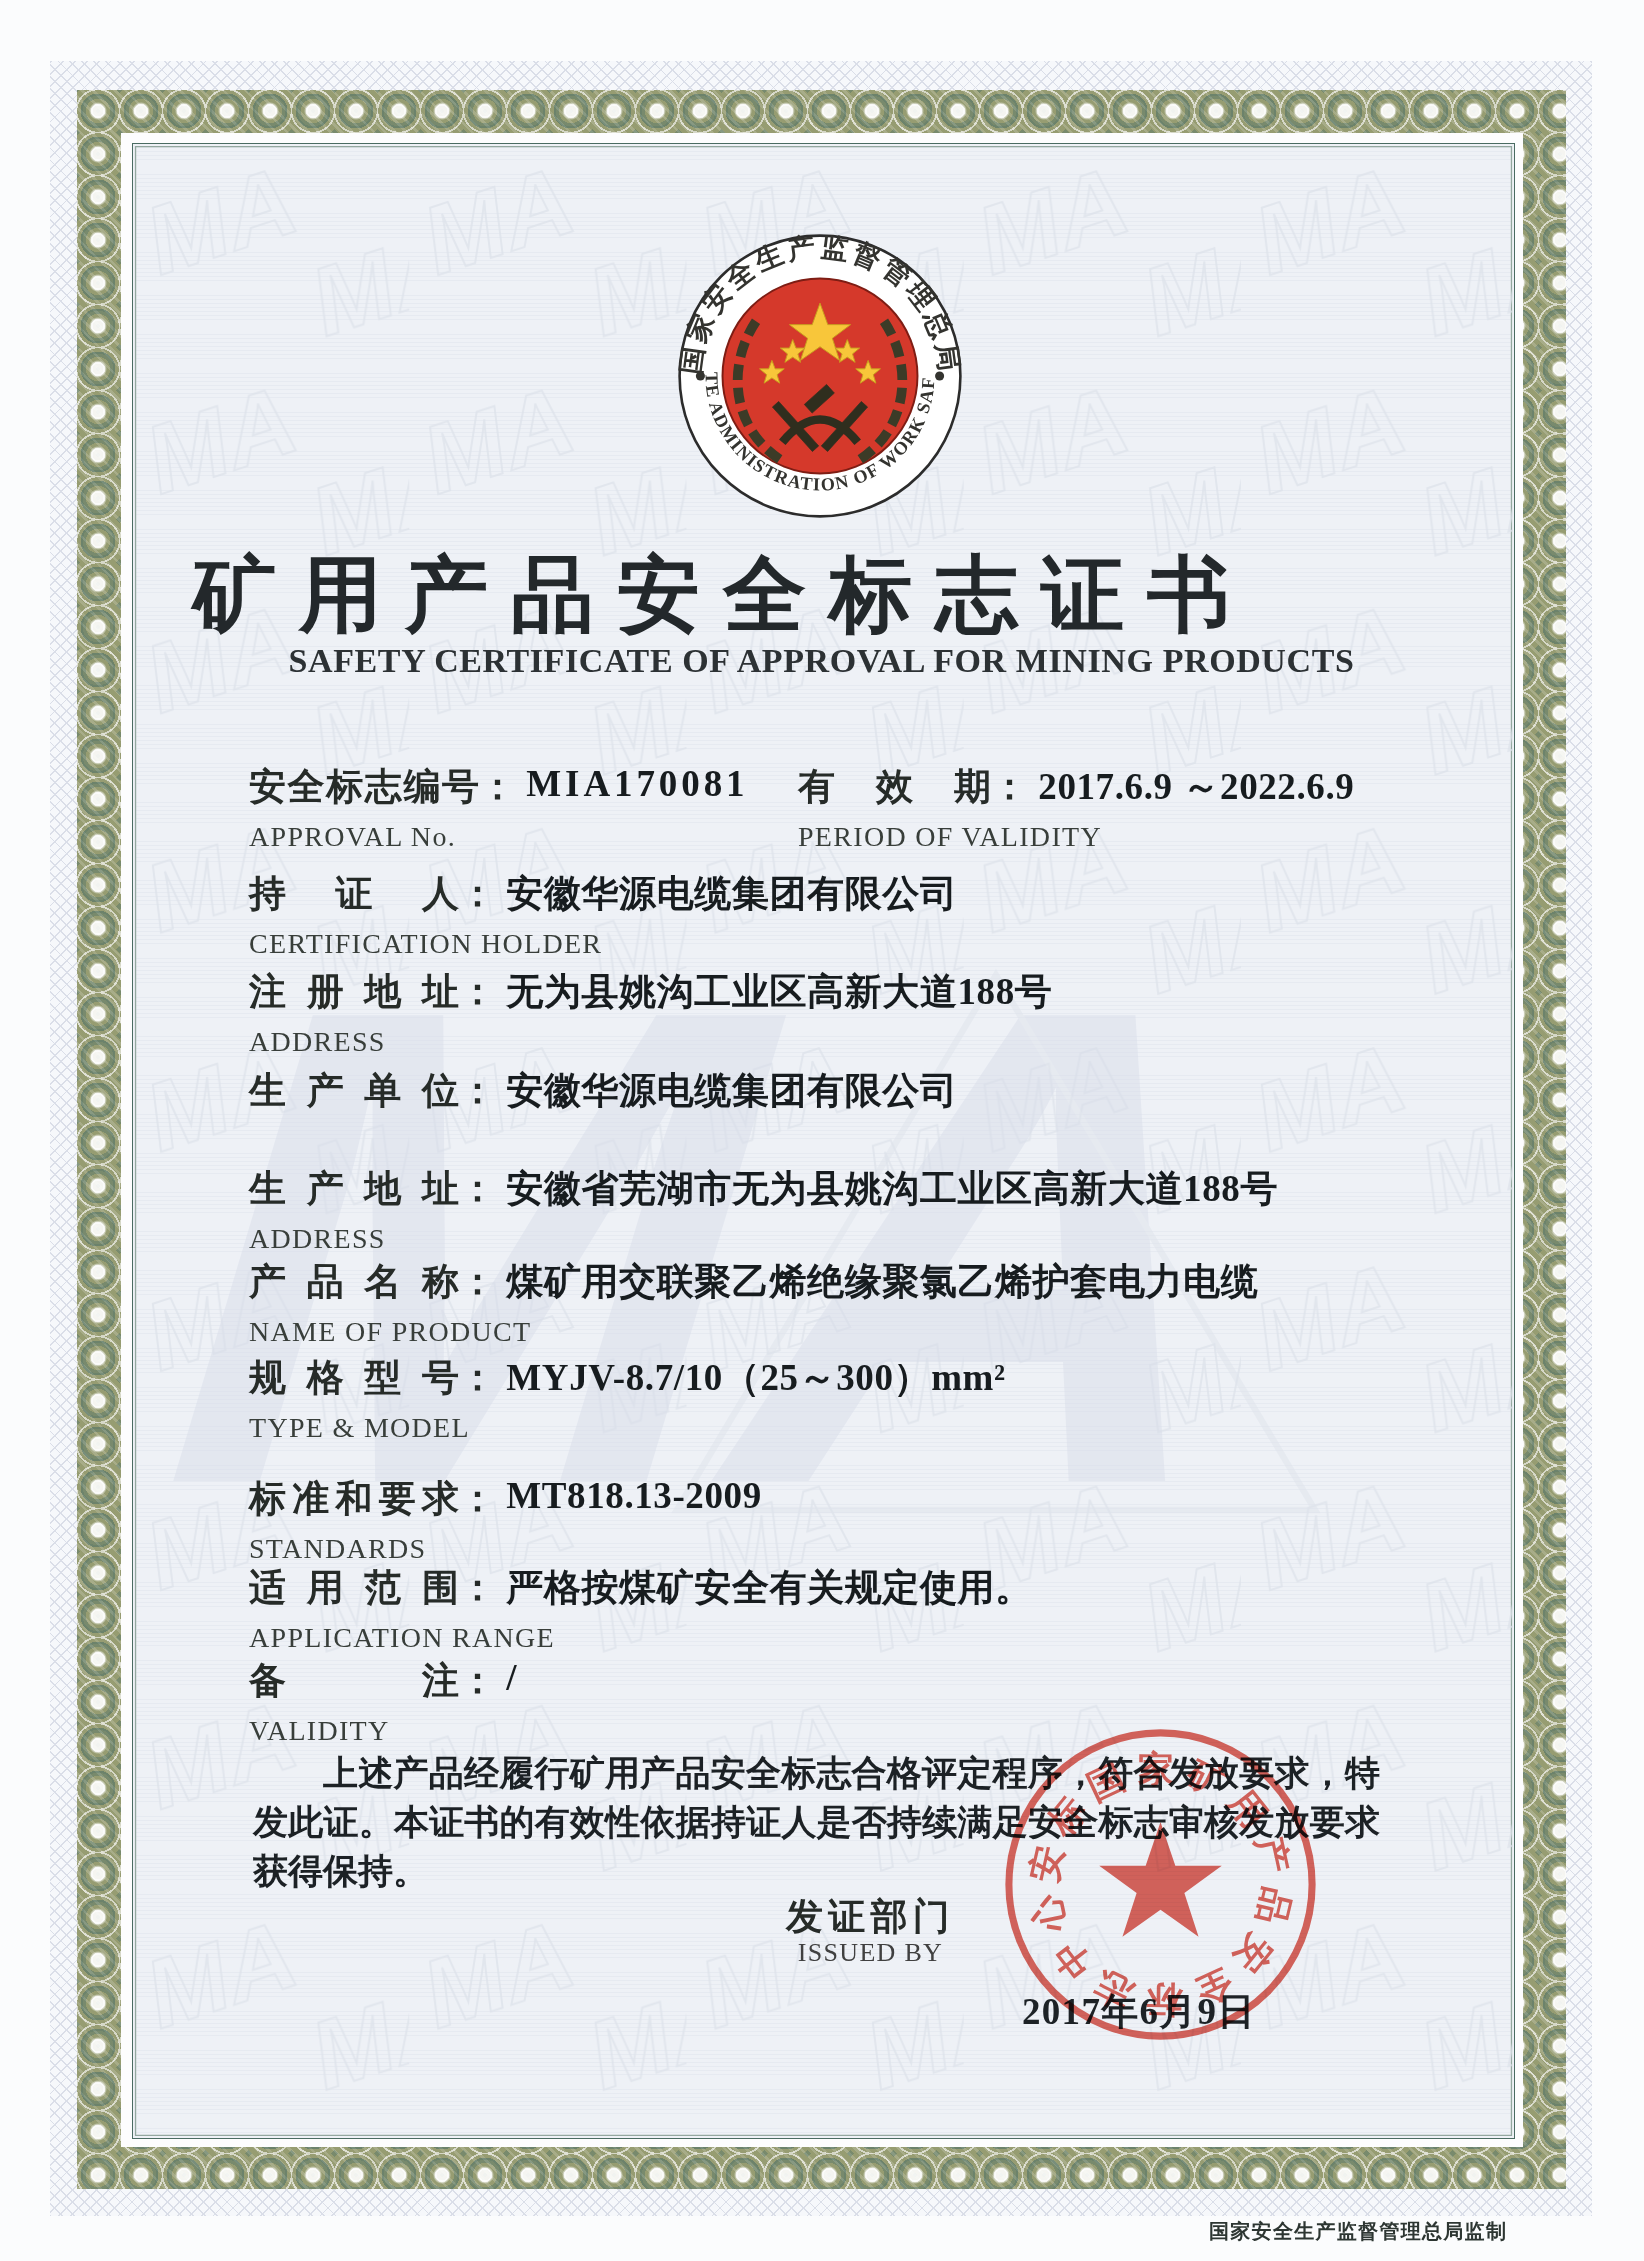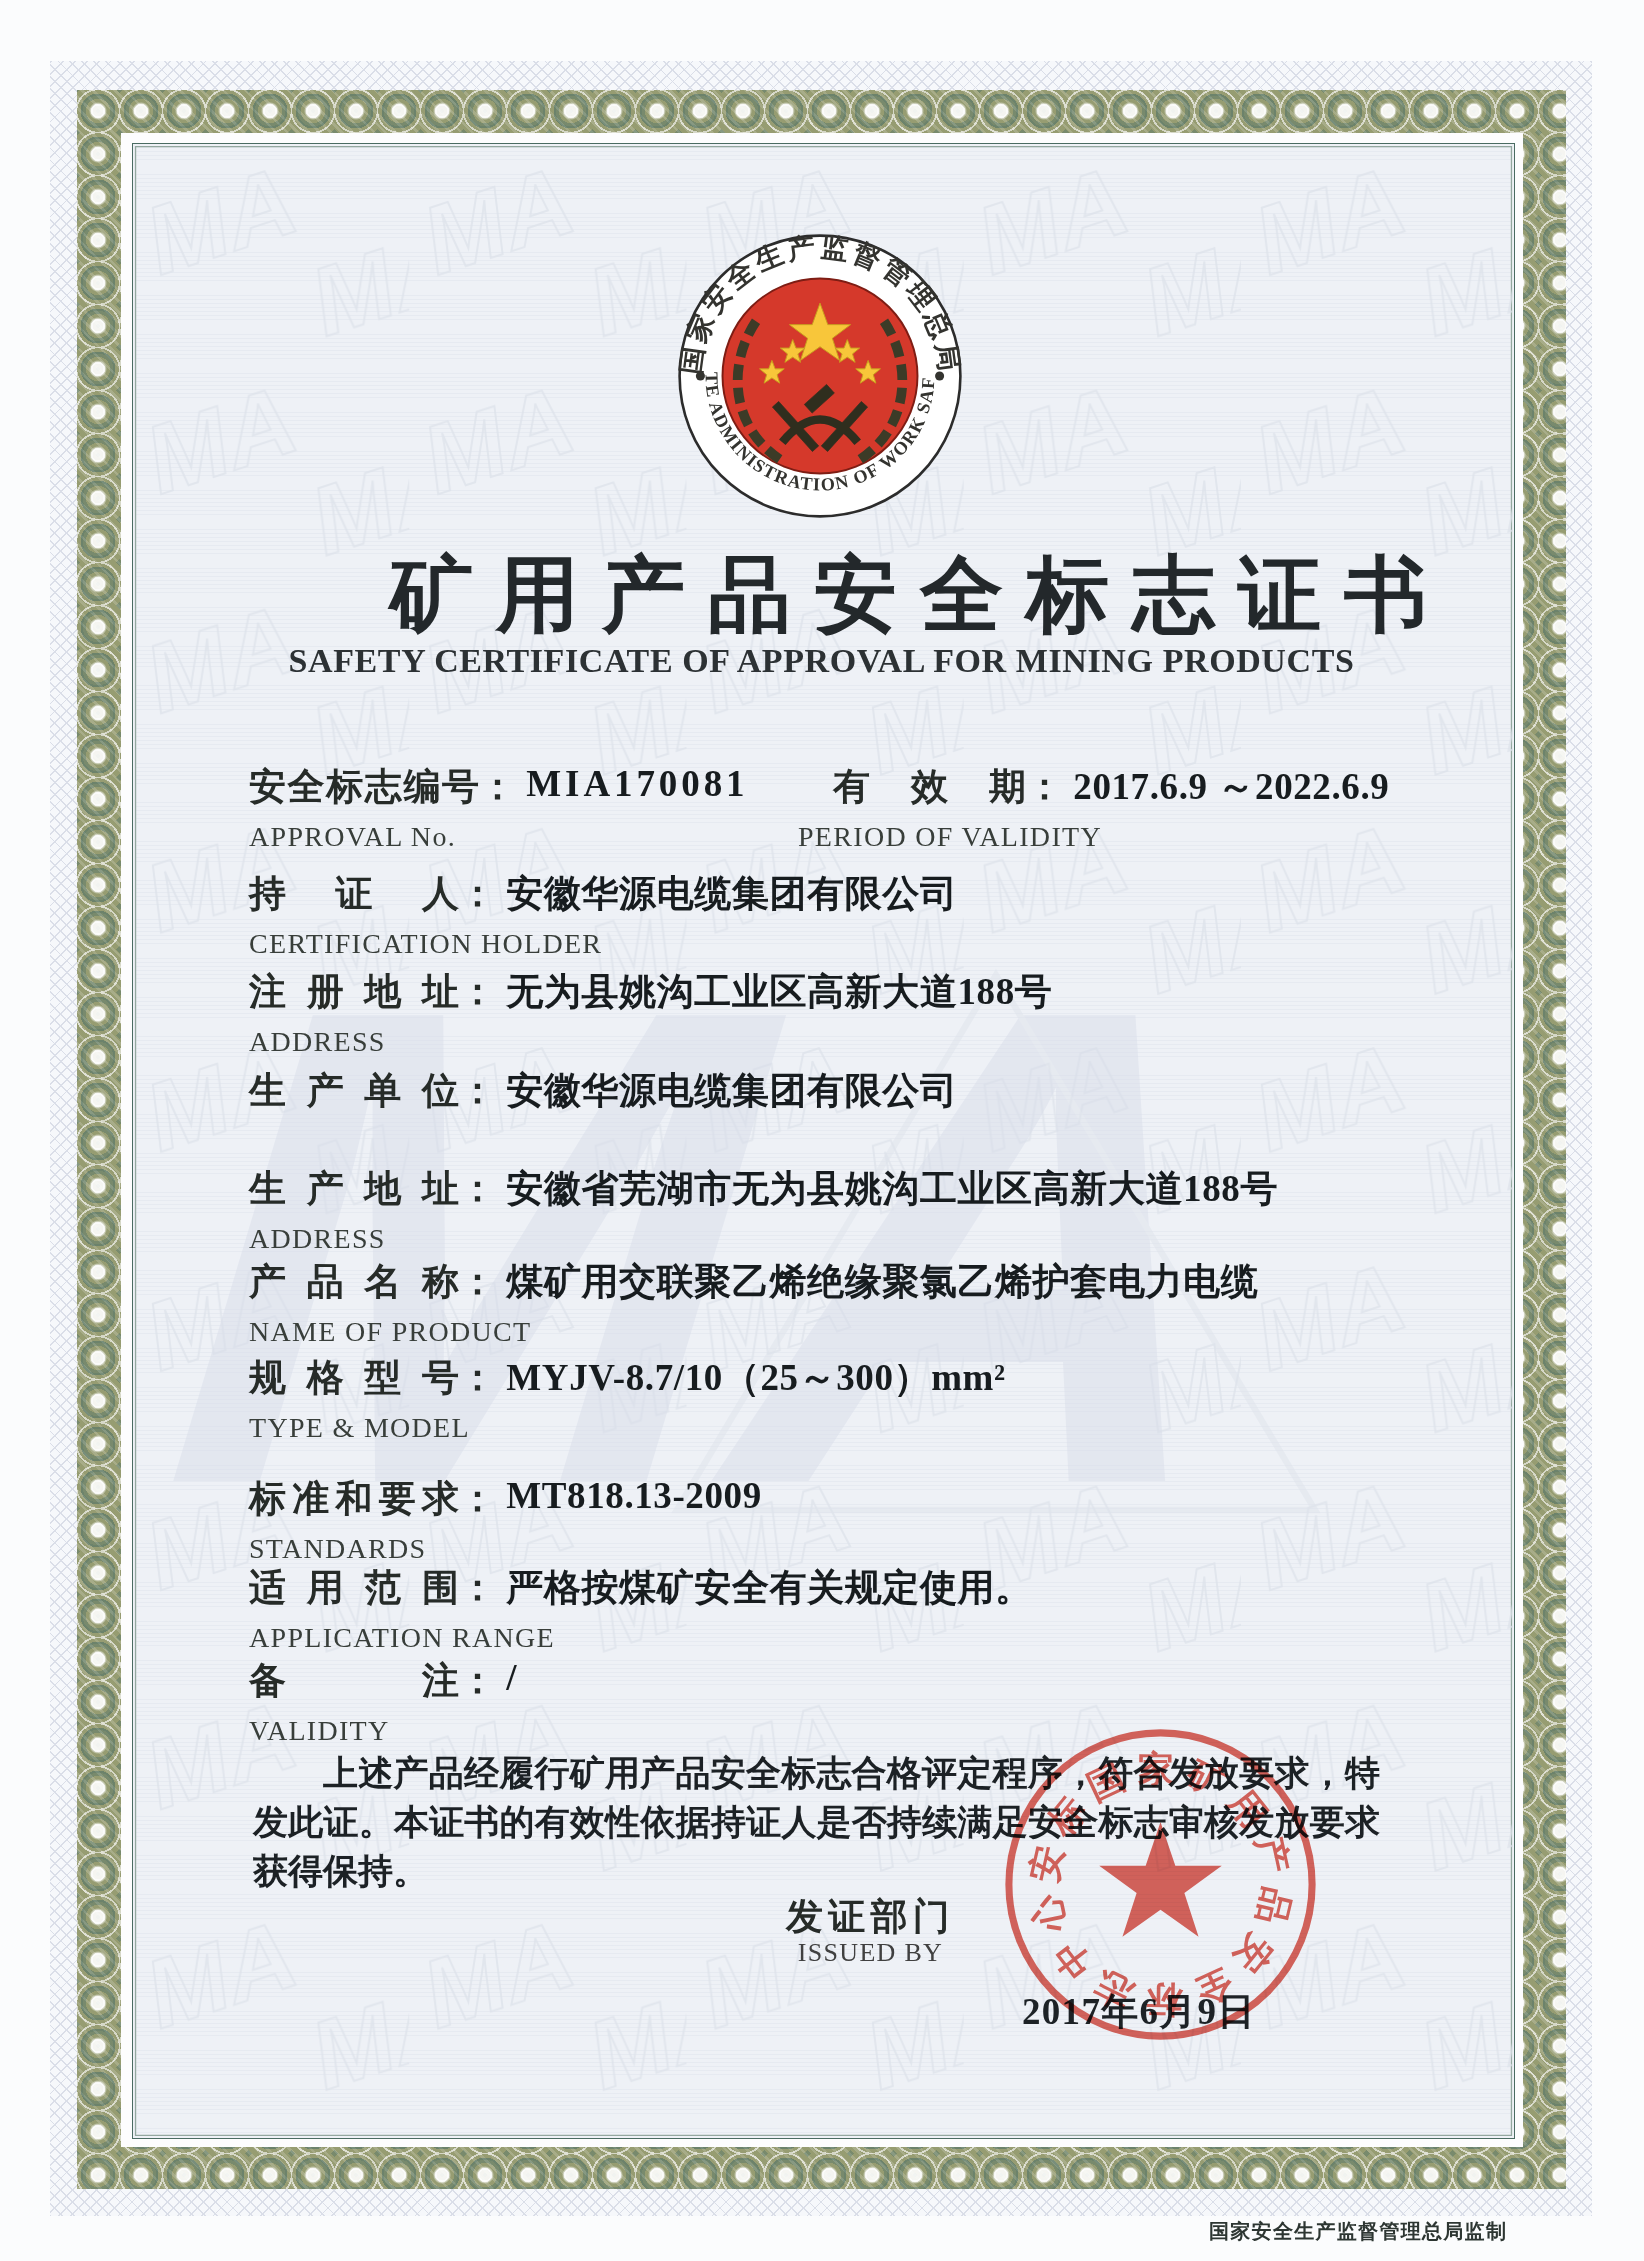--- a/index.html
+++ b/index.html
@@ -36,21 +36,21 @@
     left:132px;top:143px;width:1381px;height:1994px;
     border:1.9px solid #4a6b62;
     box-shadow: inset 0 0 0 1.9px #eef1f6, inset 0 0 0 3.2px #93a79f;
     background:
       repeating-linear-gradient(180deg,#eef1f6 0 3.2px,#e6eaf1 3.2px 3.9px);
   }
   .bg-svg{left:132px;top:143px;width:1381px;height:1994px;pointer-events:none;}
 
   
   .title-zh{
-    left:193px;top:540px;width:1257px;text-align:right;
+    left:193px;top:540px;width:1257px;text-align:left;
     font-size:83px;font-weight:bold;letter-spacing:23px;color:#23282b;
     white-space:nowrap;
   }
   .title-en{
     left:193px;top:642px;width:1257px;text-align:center;
     font-size:34px;font-weight:bold;letter-spacing:0.6px;color:#2c3134;
     white-space:nowrap;
   }
 
   .zh-label{
@@ -63,21 +63,21 @@
     font-size:28px;font-weight:500;color:#383e3a;letter-spacing:1.3px;margin-top:9px;
     font-family:"Liberation Serif","DejaVu Serif",serif;
   }
 
   .row{left:249px;width:1154px;white-space:nowrap;}
   .row .zh-label{width:210px;}
   .row .value{margin-left:10.3px;}
 
   .approval-label .zh-label{width:230px;}
   .validity{left:798px;}
-  .validity .zh-label{width:193px;margin-left:35px;}
+  .validity .zh-label{width:193px;}
 
   .paragraph{
     left:253px;top:1749px;width:1127px;
     font-size:35px;line-height:49px;font-weight:600;color:#1c2125;
     text-indent:2em;text-align:justify;
   }
 
   .issued-zh{left:735px;top:1892px;width:271px;text-align:center;font-size:37px;font-weight:bold;letter-spacing:5.2px;color:#262b28;}
   .issued-en{left:735px;top:1938px;width:271px;text-align:center;font-size:26px;color:#404040;letter-spacing:1.3px;}
   .issue-date{left:1022px;top:1987px;font-size:37px;font-weight:600;color:#1d2226;letter-spacing:1.3px;}

